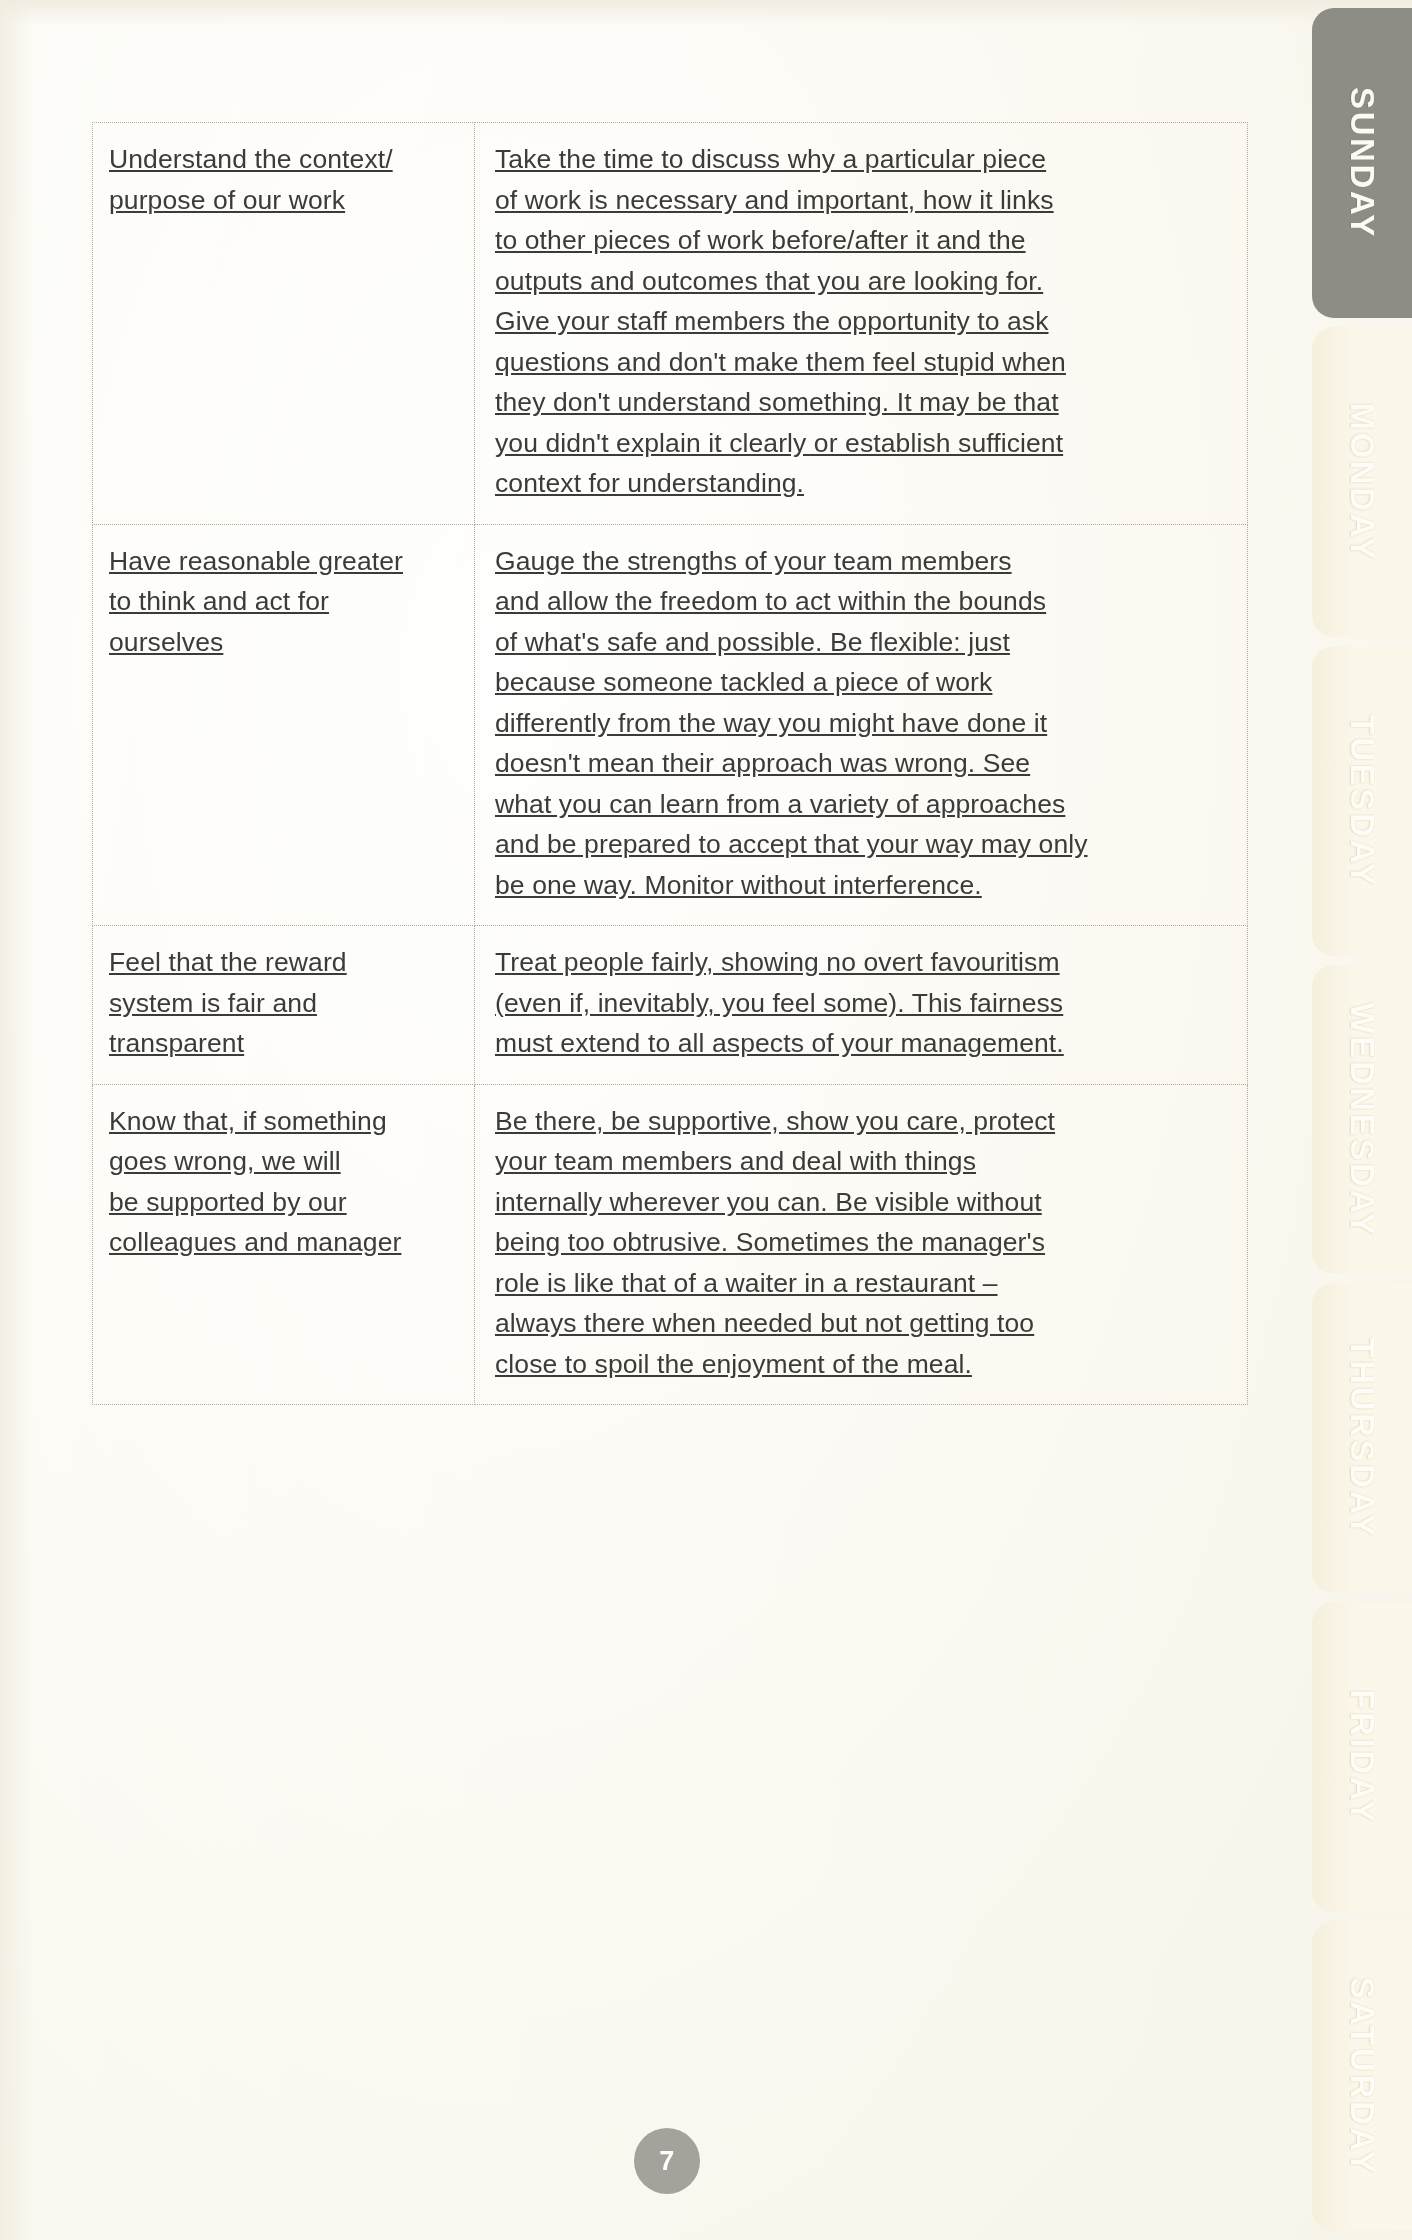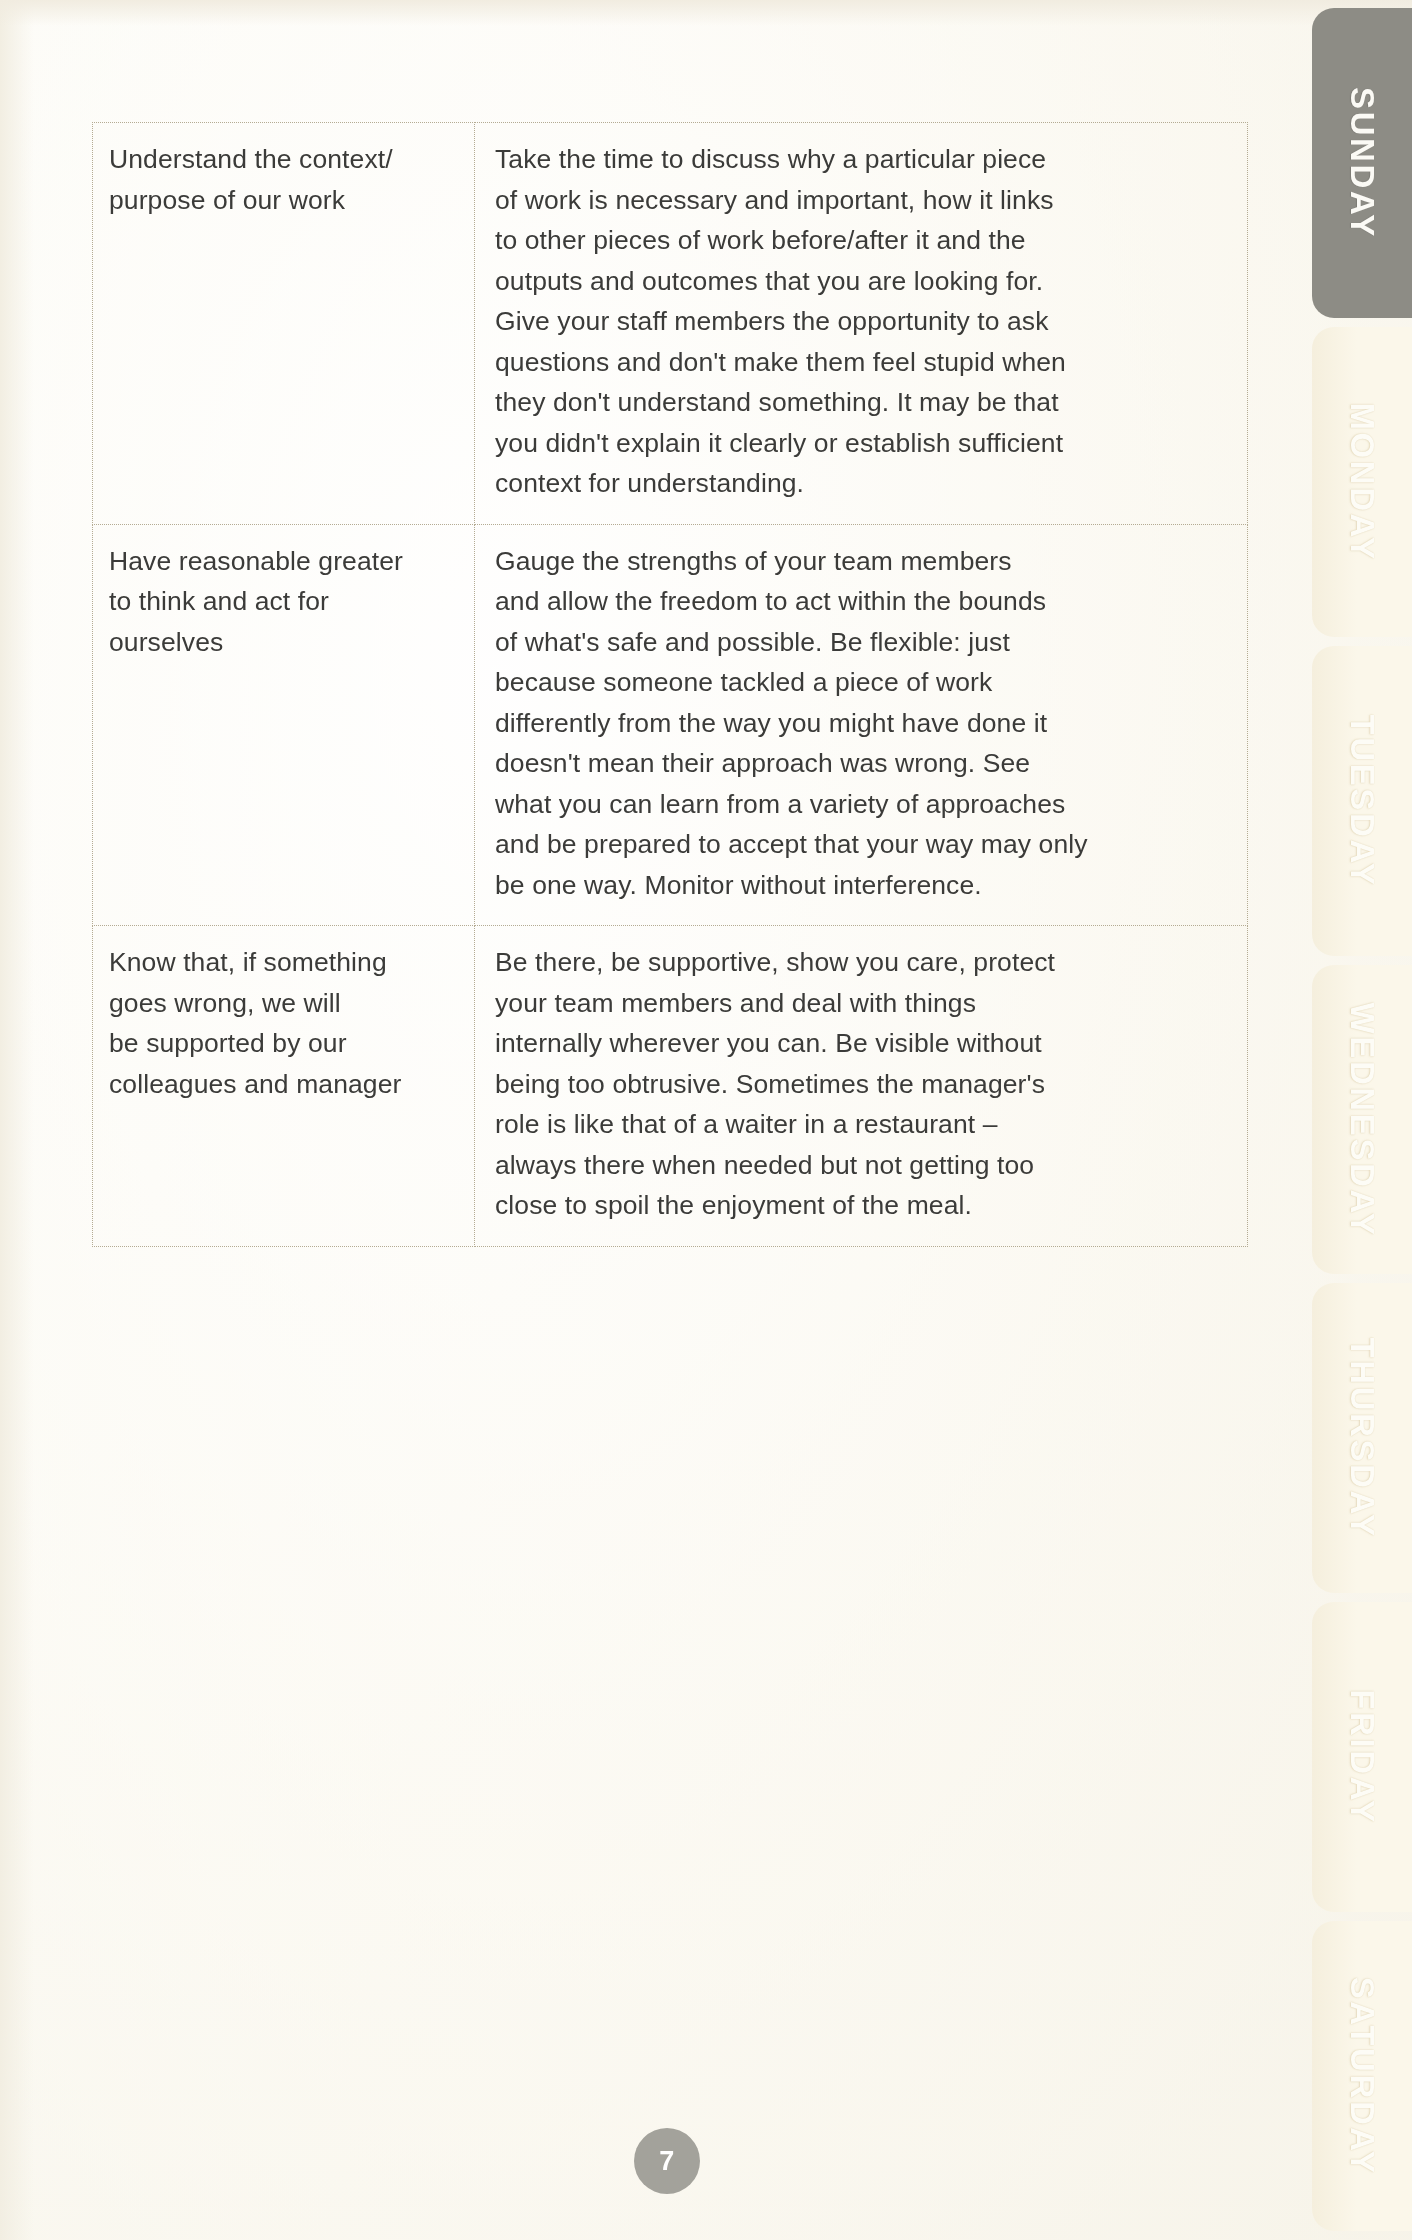--- a/index.html
+++ b/index.html
@@ -54,20 +54,21 @@
   }
   .content-table td {
     border: 1px dotted #b4ab93;
     vertical-align: top;
     padding: 16px 14px 20px 16px;
     color: #3b3b39;
     font-size: 26.5px;
     line-height: 40.5px;
     letter-spacing: 0.1px;
     font-weight: 400;
+    text-decoration: underline;
   }
   .col-need {
     width: 382px;
   }
   .col-action {
     width: 773px;
   }
   td.need-cell {
     padding-right: 8px;
   }
@@ -193,20 +194,32 @@
 of what's safe and possible. Be flexible: just
 because someone tackled a piece of work
 differently from the way you might have done it
 doesn't mean their approach was wrong. See
 what you can learn from a variety of approaches
 and be prepared to accept that your way may only
 be one way. Monitor without interference.</span>
         </td>
       </tr>
 
+      <tr>
+        <td class="need-cell">
+          <span class="cell-text">Feel that the reward
+system is fair and
+transparent</span>
+        </td>
+        <td class="action-cell">
+          <span class="cell-text">Treat people fairly, showing no overt favouritism
+(even if, inevitably, you feel some). This fairness
+must extend to all aspects of your management.</span>
+        </td>
+      </tr>
 
       <tr>
         <td class="need-cell">
           <span class="cell-text">Know that, if something
 goes wrong, we will
 be supported by our
 colleagues and manager</span>
         </td>
         <td class="action-cell">
           <span class="cell-text">Be there, be supportive, show you care, protect

